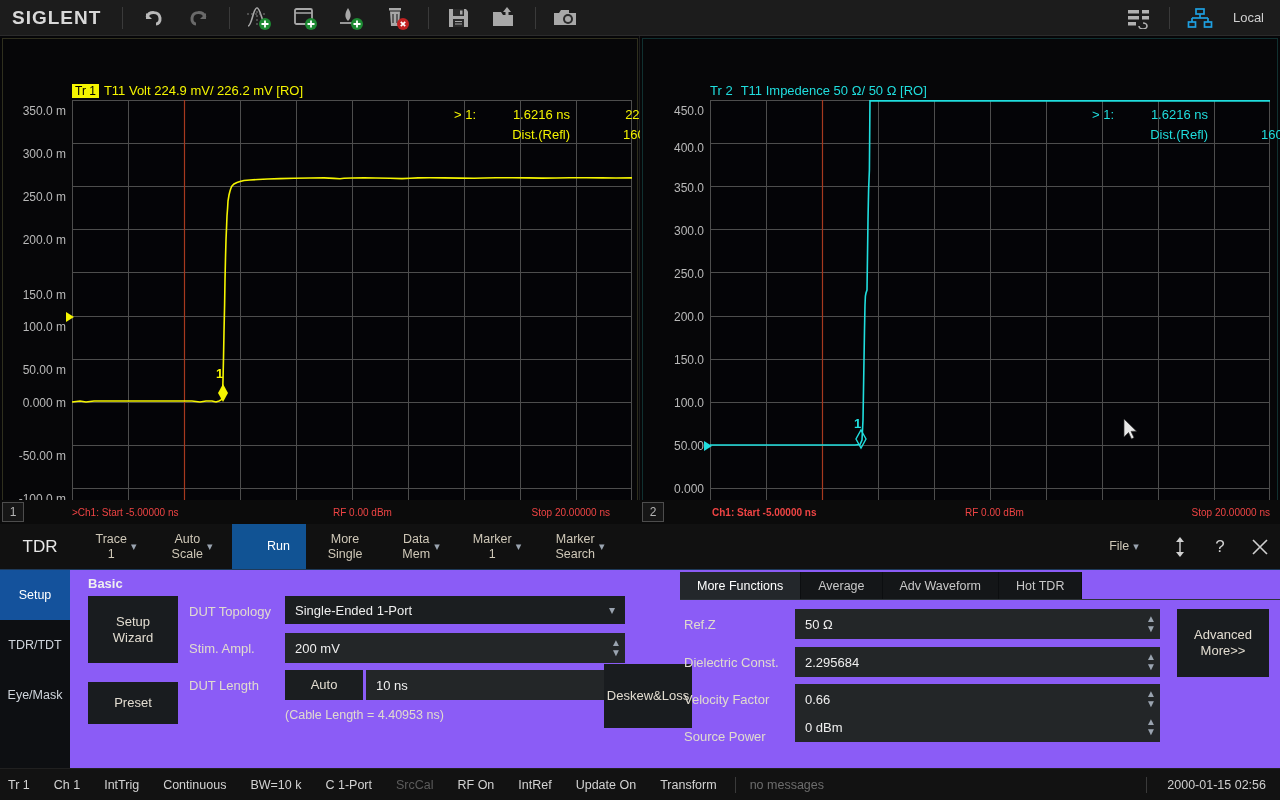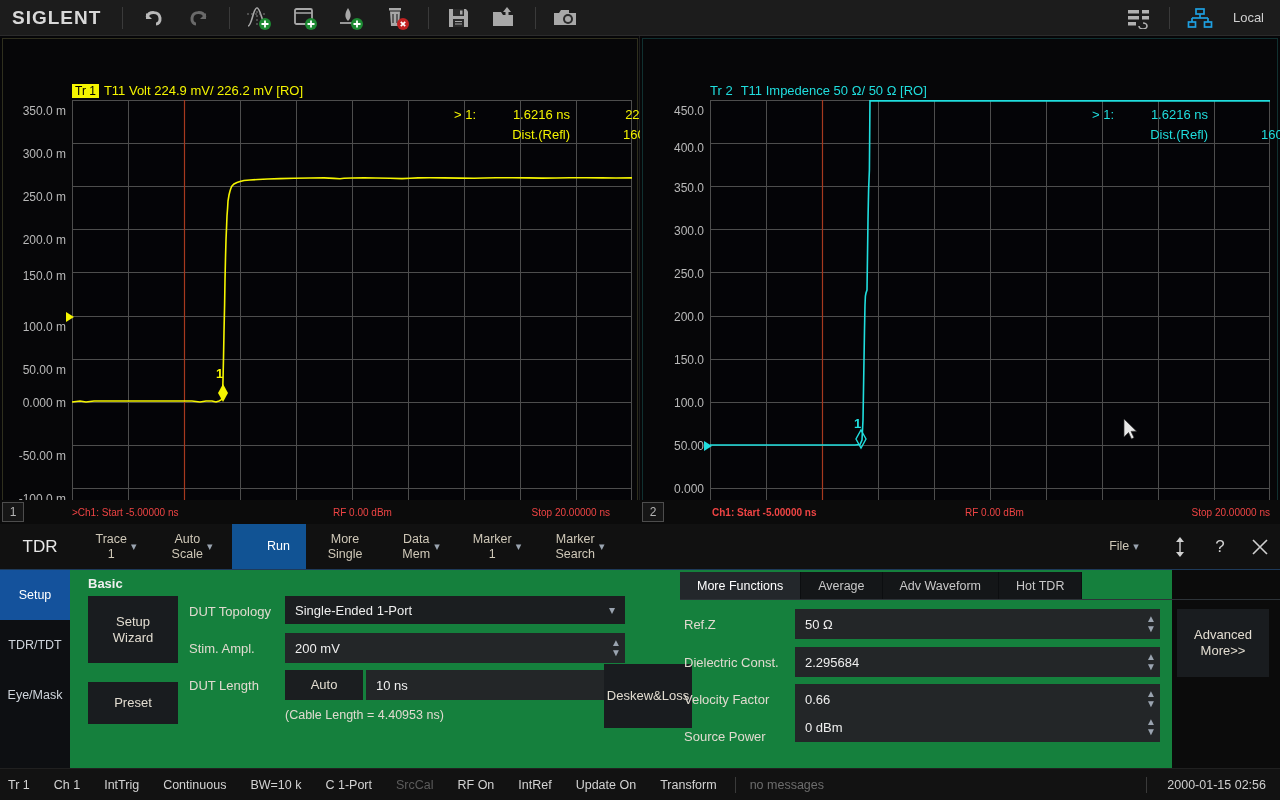--- a/index.html
+++ b/index.html
@@ -102,21 +102,21 @@
   .mb-item.active { background: #115394; color: #ffffff; }
   .mb-item.active .lbl { color: #ffffff; }
   .chev { color: #9aa4b0; font-size: 11px; }
   .mb-right { margin-left: auto; display: flex; align-items: stretch; }
   .mb-icon {
     width: 40px; display: flex; align-items: center; justify-content: center;
     color: #d0d0d0; font-size: 17px; cursor: pointer;
   }
 
   
-  .panel { position: absolute; left: 0; top: 570px; width: 1172px; height: 198px; background: #15803d; }
+  .panel { position: absolute; left: 0; top: 570px; width: 1280px; height: 198px; background: #8b5cf6; }
   .side {
     position: absolute; left: 0; top: 0; width: 70px; height: 198px; background: #0d0f12;
   }
   .side-item {
     height: 50px; display: flex; align-items: center; justify-content: center;
     color: #cfd5dc; font-size: 12.5px; cursor: pointer; text-align: center;
   }
   .side-item.active { background: #14529c; color: #ffffff; }
 
   .panel-body { position: absolute; left: 70px; top: 0; width: 595px; height: 198px; }
@@ -341,21 +341,21 @@
           <span class="mk-a">Dist.(Refl)</span>
           <span class="mk-b">160.43 mm</span>
         </div>
       </div>
 
       <div class="ylabels" style="left:0px;top:64px;width:66px;height:432px;">
         <div class="ylab" style="top:11px;">350.0 m</div>
         <div class="ylab" style="top:54px;">300.0 m</div>
         <div class="ylab" style="top:97px;">250.0 m</div>
         <div class="ylab" style="top:140px;">200.0 m</div>
-        <div class="ylab" style="top:176px;text-align:right;">150.0 m</div>
+        <div class="ylab" style="top:195px;text-align:right;">150.0 m</div>
         <div class="ylab" style="top:227px;">100.0 m</div>
         <div class="ylab" style="top:270px;">50.00 m</div>
         <div class="ylab" style="top:303px;">0.000 m</div>
         <div class="ylab" style="top:356px;">-50.00 m</div>
         <div class="ylab" style="top:399px;">-100.0 m</div>
         <div class="ylab" style="top:420px;">-150.0 m</div>
       </div>
       <div class="refmark" style="left:66px;top:281px;border-left:8px solid #f5f500;"></div>
 
       <div class="chart-footer">

